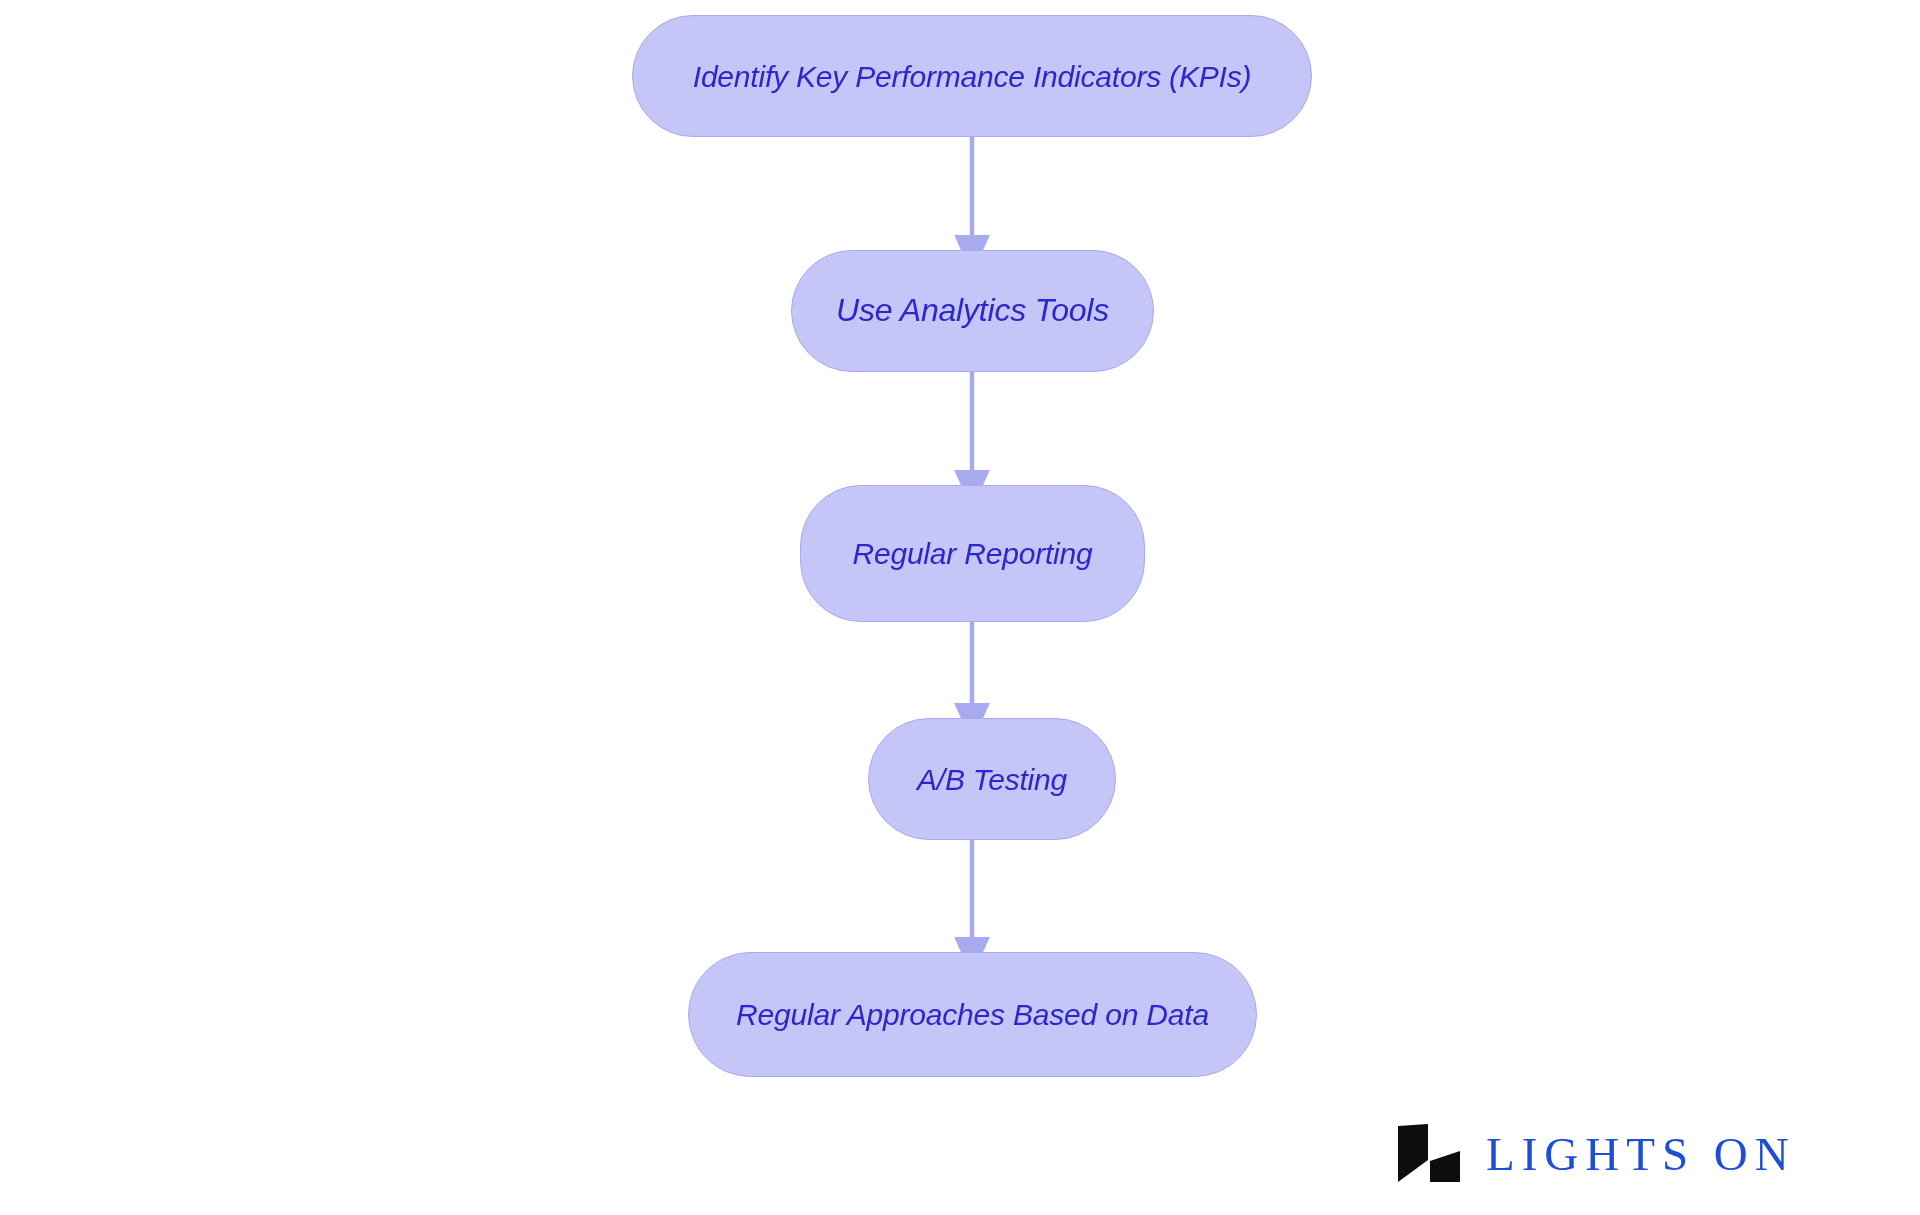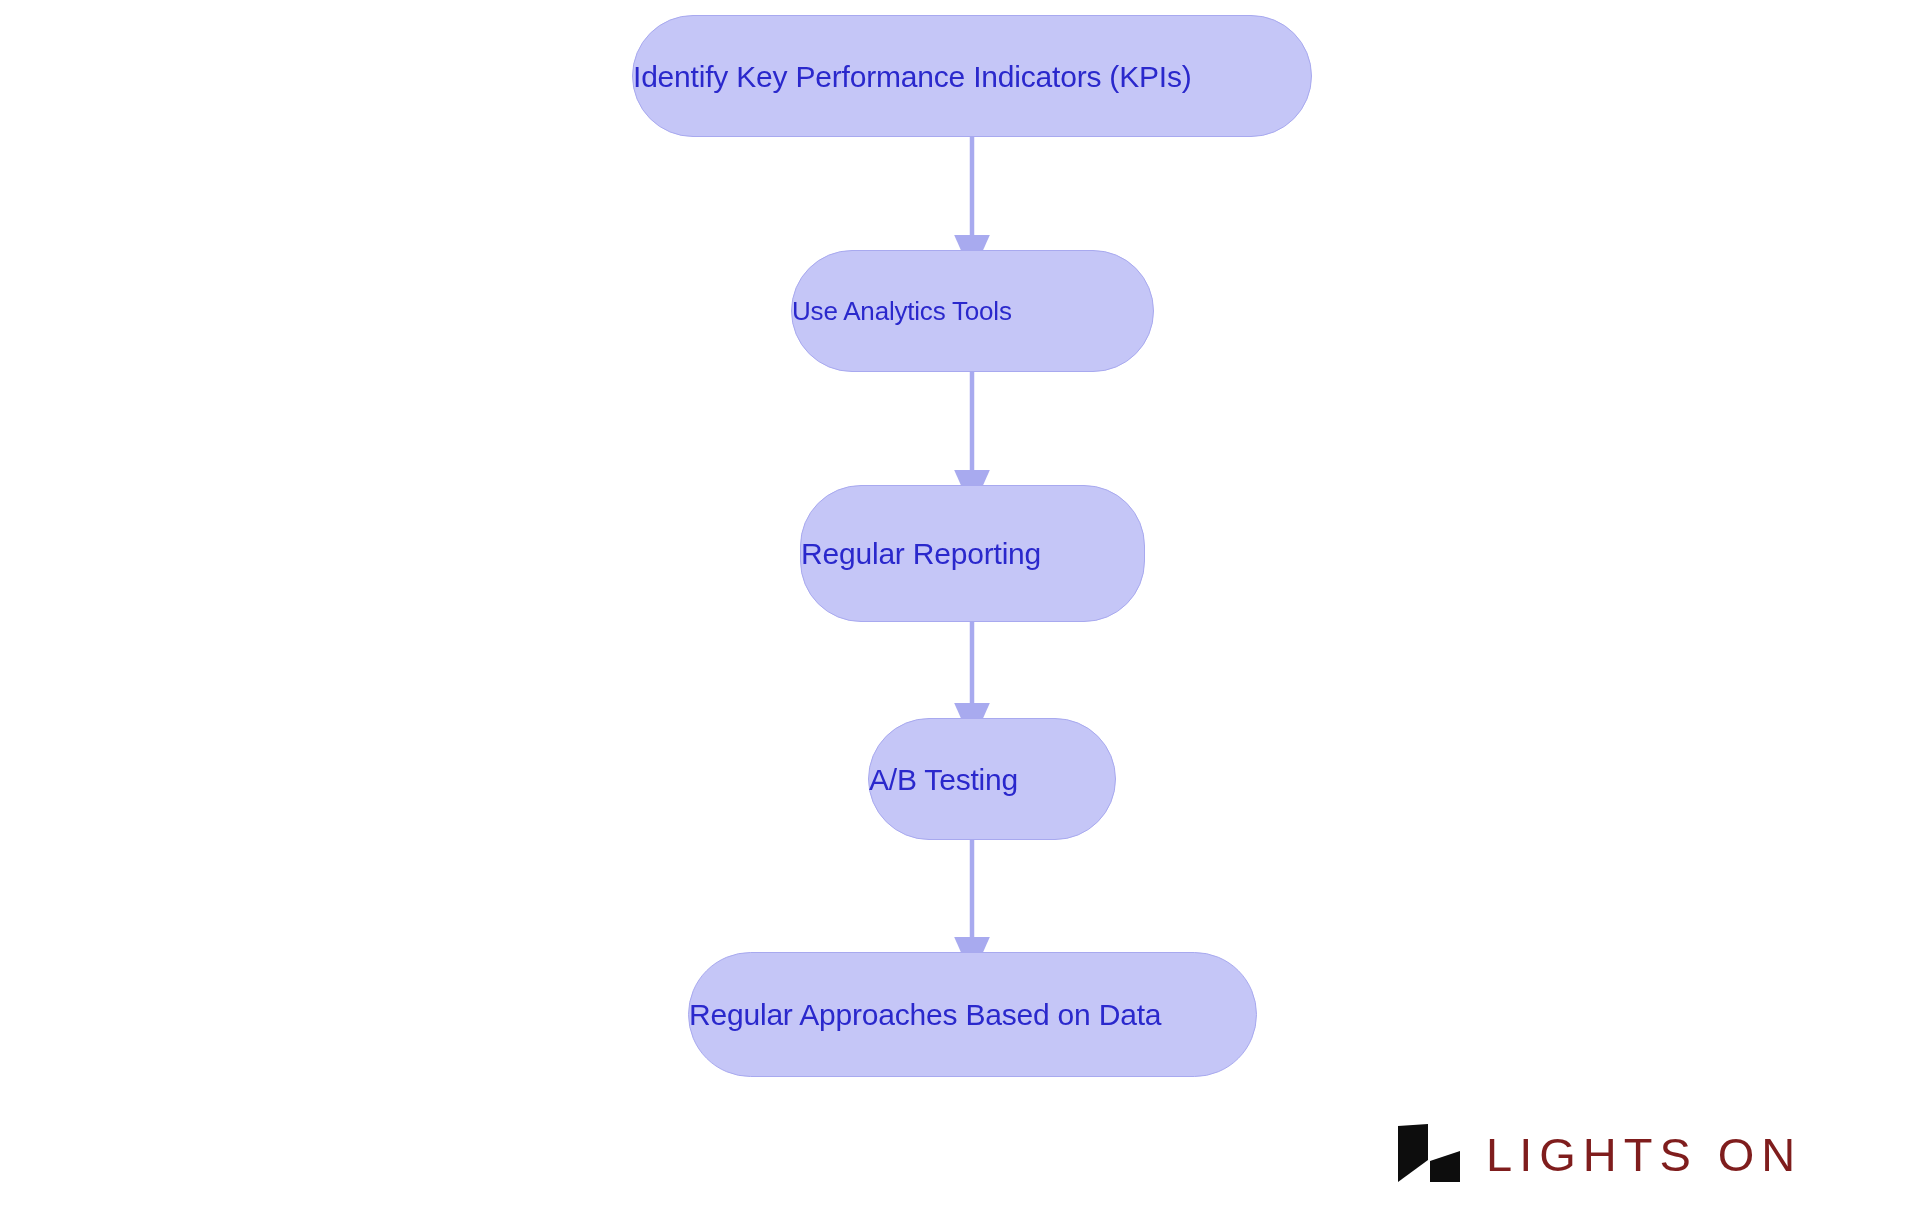--- a/index.html
+++ b/index.html
@@ -23,38 +23,40 @@
     height: 1215px;
   }
 
   .node {
     position: absolute;
     box-sizing: border-box;
     background: #c5c6f7;
     border: 1.6px solid #a8a9ef;
     display: flex;
     align-items: center;
+    justify-content: center;
     text-align: center;
+    font-style: italic;
   }
   .node-label {
     color: #2a28cc;
     font-family: "Liberation Sans", sans-serif;
     font-weight: 400;
     letter-spacing: -0.2px;
     white-space: nowrap;
     line-height: 1.1;
   }
 
   
   #node-0 { left: 632px; top: 15px;   width: 680px; height: 122px; border-radius: 61px; }
   #node-0 .node-label { font-size: 30px; }
 
   
   #node-1 { left: 791px; top: 250px;  width: 363px; height: 122px; border-radius: 61px; }
-  #node-1 .node-label { font-size: 26px; }
+  #node-1 .node-label { font-size: 32px; }
 
   
   #node-2 { left: 800px; top: 485px;  width: 345px; height: 137px; border-radius: 61px; }
   #node-2 .node-label { font-size: 30px; }
 
   
   #node-3 { left: 868px; top: 718px;  width: 248px; height: 122px; border-radius: 61px; }
   #node-3 .node-label { font-size: 30px; }
 
   
@@ -67,22 +69,22 @@
   #brand-logo {
     position: absolute;
     left: 1398px;
     top: 1124px;
     display: flex;
     align-items: center;
     gap: 26px;
   }
   #brand-logo .logo-mark { display: block; }
   #brand-logo .logo-word {
-    color: #7f1d1d;
-    font-family: Liberation Sans, sans-serif;
+    color: #1d4ed8;
+    font-family: Liberation Serif, serif;
     font-size: 47px;
     font-weight: 400;
     letter-spacing: 7px;
     white-space: nowrap;
     line-height: 1;
   }
 </style>
 </head>
 <body>
 

